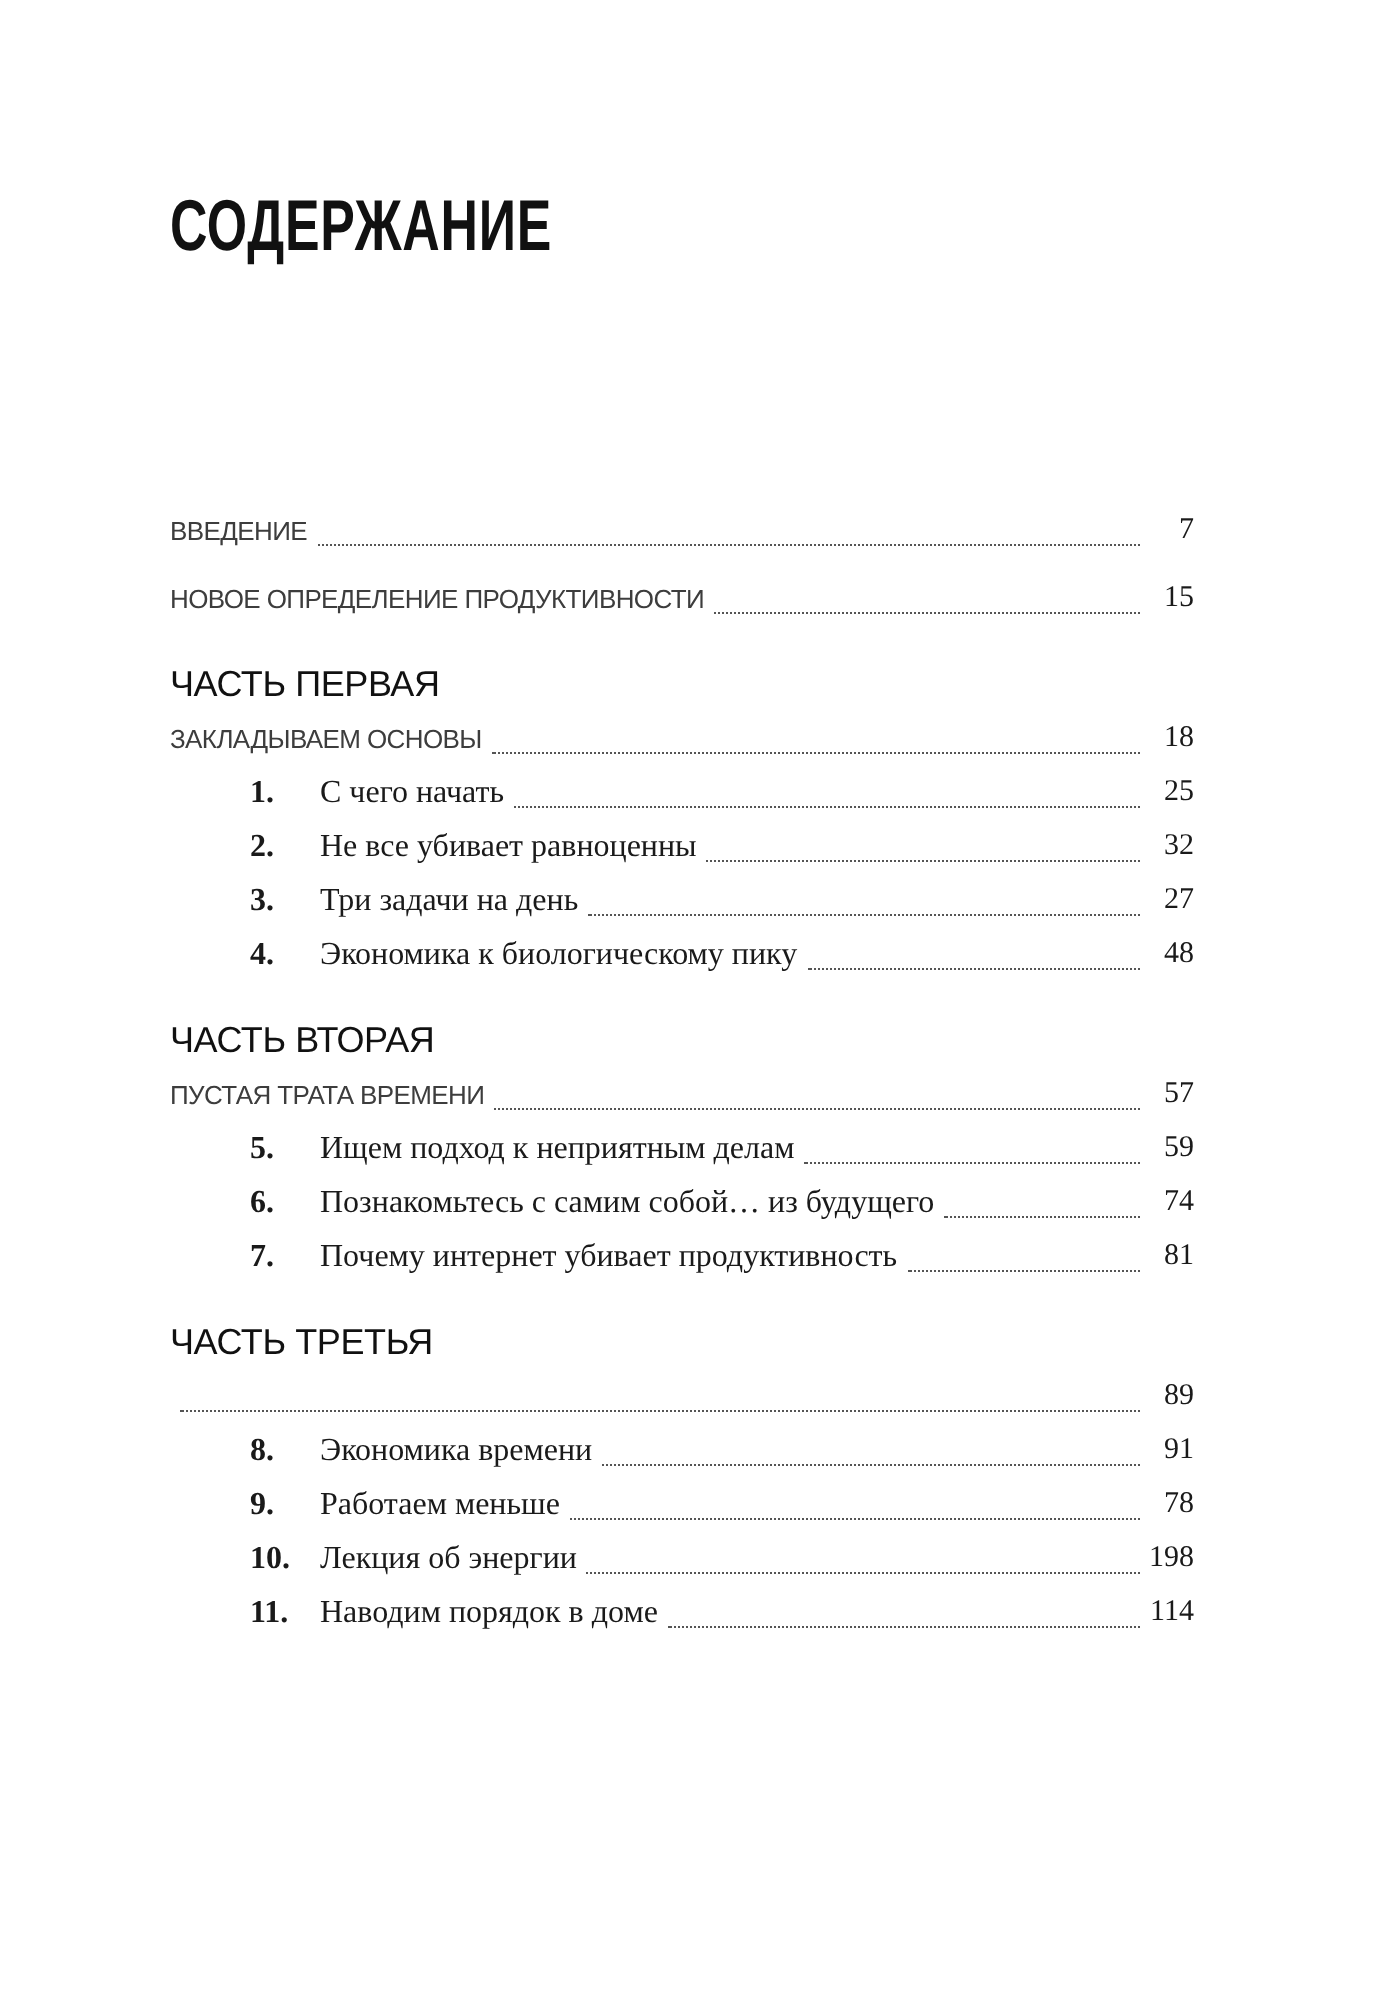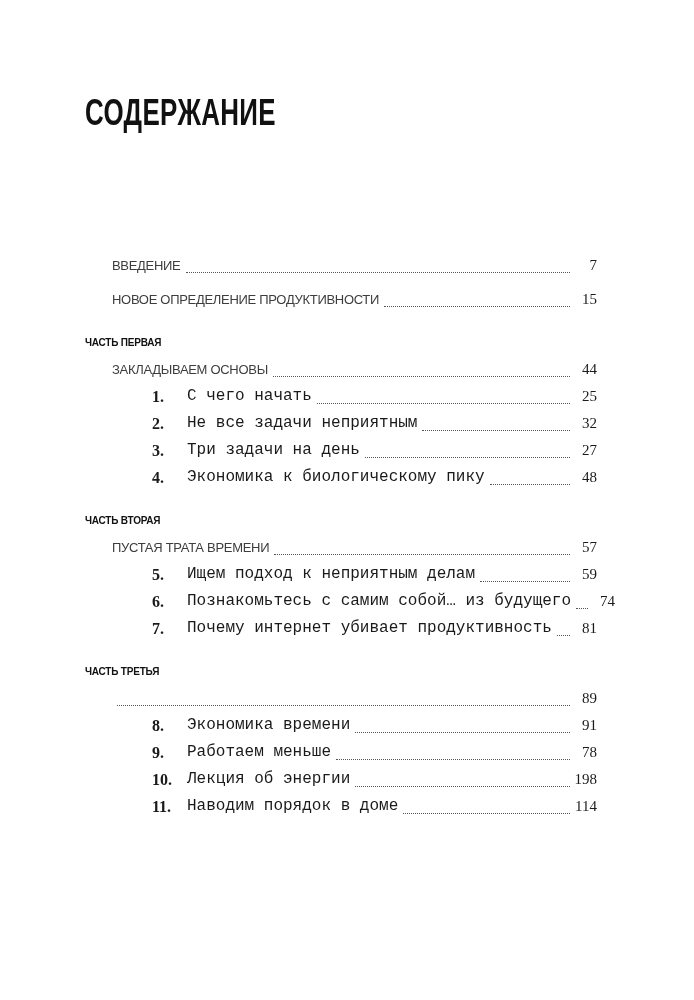--- a/index.html
+++ b/index.html
@@ -25,21 +25,20 @@
     transform-origin: 0 50%;
     white-space: nowrap;
   }
   .toc { margin-top: 118px; }
 
   .row {
     display: flex;
     align-items: flex-end;
     line-height: 27px;
     white-space: nowrap;
-    margin-left: 27px;
   }
   .leader {
     flex: 1;
     min-width: 12px;
     border-bottom: 1.6px dotted #555555;
     align-self: flex-end;
     margin: 0 3px 6px 5px;
   }
   .pagenum {
     font-family: "Liberation Serif", serif;
@@ -54,38 +53,38 @@
     font-size: 13px;
     letter-spacing: -0.3px;
     color: #3d3d3d;
     font-weight: 400;
   }
   .front-row { margin-bottom: 7px; }
 
   .part { margin-top: 16px; }
   .part-label {
     font-family: "Liberation Sans", sans-serif;
-    font-weight: 700;
-    font-size: 10px;
+    font-weight: 400;
+    font-size: 18px;
     letter-spacing: -0.2px;
     color: #111111;
     line-height: 27px;
     margin: 0;
   }
 
   .chapter { padding-left: 40px; }
   .num {
     font-family: "Liberation Serif", serif;
     font-weight: 700;
     font-size: 16px;
     width: 35px;
     flex: 0 0 35px;
   }
   .chap-title {
-    font-family: Liberation Mono, monospace;
+    font-family: Liberation Serif, serif;
     font-size: 16px;
     color: #1a1a1a;
   }
 </style>
 </head>
 <body>
 
 <div class="page">
   <h1 class="title">СОДЕРЖАНИЕ</h1>
 
@@ -100,31 +99,31 @@
       <span class="caps">НОВОЕ ОПРЕДЕЛЕНИЕ ПРОДУКТИВНОСТИ</span>
       <span class="leader"></span>
       <span class="pagenum">15</span>
     </div>
 
     <div class="part">
       <p class="part-label">ЧАСТЬ ПЕРВАЯ</p>
       <div class="row">
         <span class="caps">ЗАКЛАДЫВАЕМ ОСНОВЫ</span>
         <span class="leader"></span>
-        <span class="pagenum">44</span>
+        <span class="pagenum">18</span>
       </div>
       <div class="row chapter">
         <span class="num">1.</span>
         <span class="chap-title">С чего начать</span>
         <span class="leader"></span>
         <span class="pagenum">25</span>
       </div>
       <div class="row chapter">
         <span class="num">2.</span>
-        <span class="chap-title">Не все задачи неприятным</span>
+        <span class="chap-title">Не все убивает равноценны</span>
         <span class="leader"></span>
         <span class="pagenum">32</span>
       </div>
       <div class="row chapter">
         <span class="num">3.</span>
         <span class="chap-title">Три задачи на день</span>
         <span class="leader"></span>
         <span class="pagenum">27</span>
       </div>
       <div class="row chapter">

